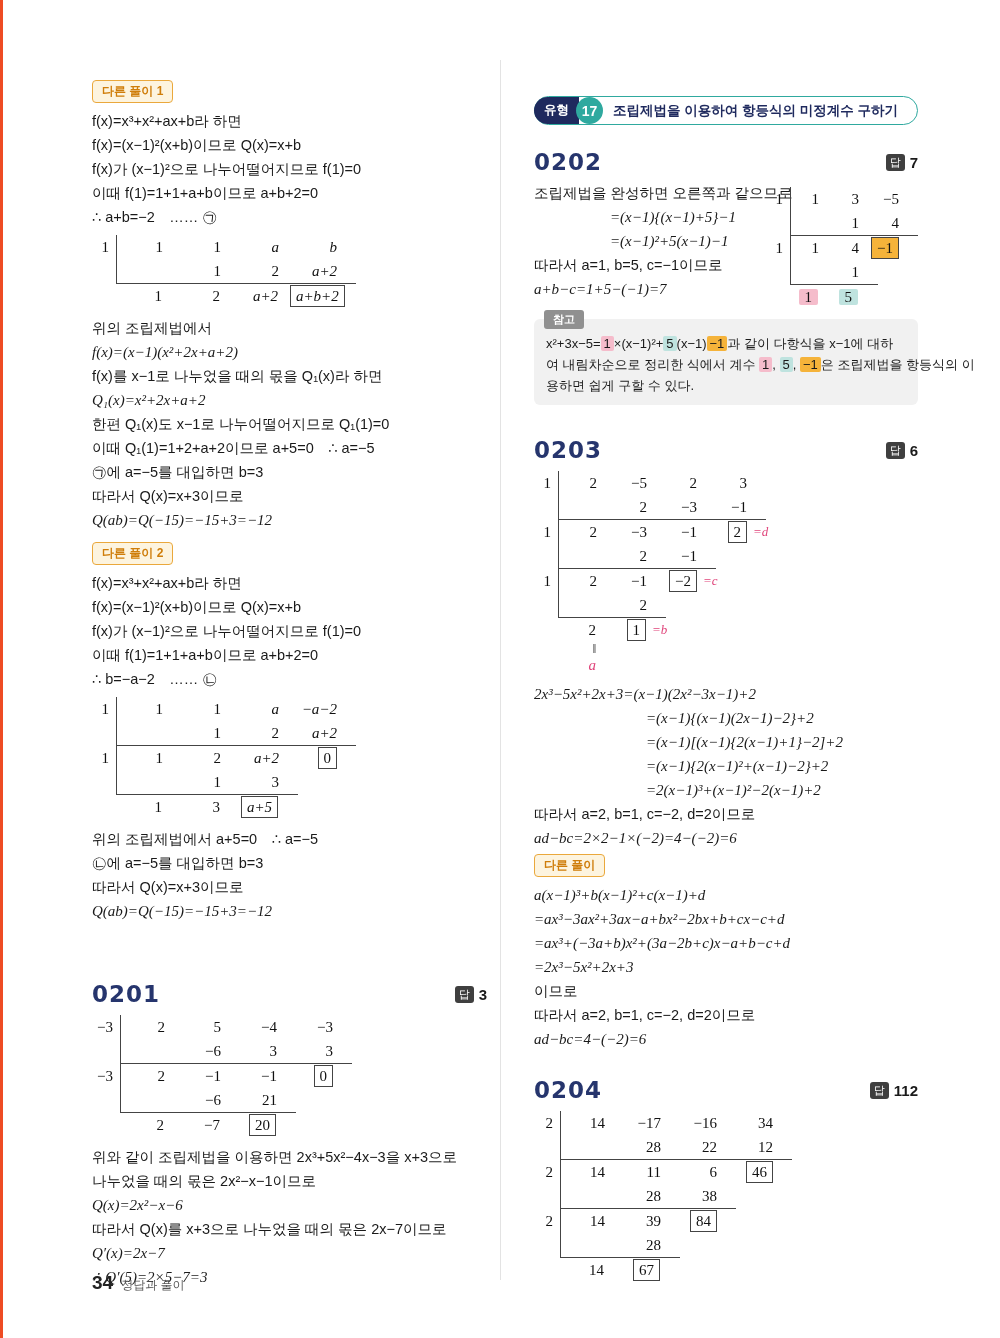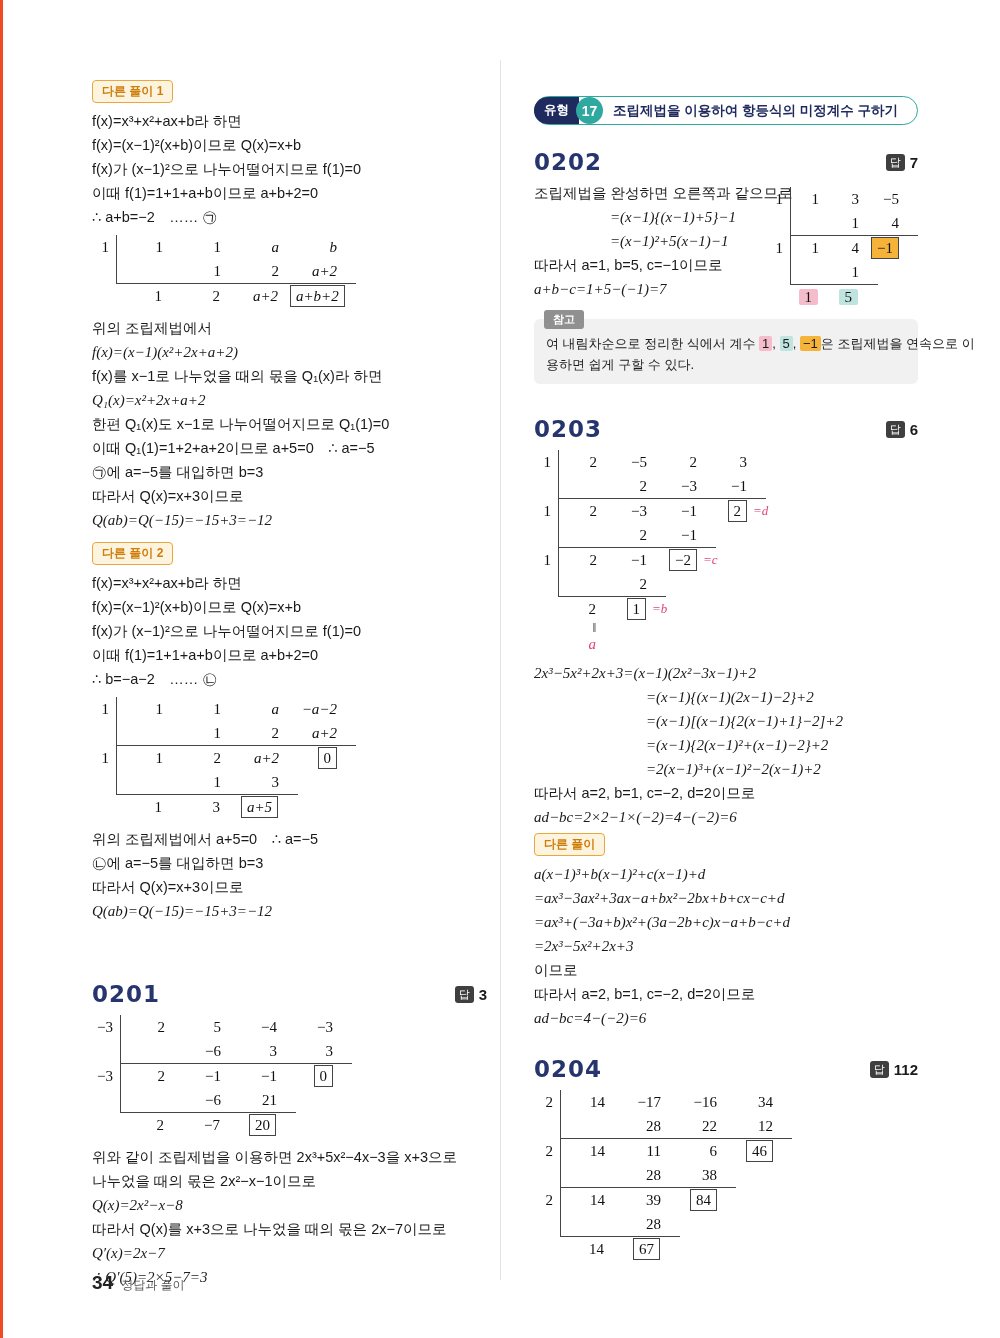--- a/index.html
+++ b/index.html
@@ -255,21 +255,21 @@
           <div class="sd-cells">
             <div class="sd-cell" style="width: 56px;"><span class="sd-val">2</span></div>
             <div class="sd-cell" style="width: 56px;"><span class="sd-val">−7</span></div>
             <div class="sd-cell" style="width: 56px;"><span class="sd-val boxed">20</span></div>
           </div>
         </div>
       </div>
     <div class="text-block">
         <div class="line">위와 같이 조립제법을 이용하면 2x³+5x²−4x−3을 x+3으로</div>
         <div class="line">나누었을 때의 몫은 2x²−x−1이므로</div>
-        <div class="line math">Q(x)=2x²−x−8</div>
+        <div class="line math">Q(x)=2x²−x−6</div>
         <div class="line">따라서 Q(x)를 x+3으로 나누었을 때의 몫은 2x−7이므로</div>
         <div class="line math">Q′(x)=2x−7</div>
         <div class="line math">∴ Q′(5)=2×5−7=3</div>
       </div>
   </section>
 
 </div>
 
 <div class="col right">
 
@@ -332,21 +332,22 @@
     <div class="text-block">
         <div class="line">조립제법을 완성하면 오른쪽과 같으므로</div>
         <div class="line math ind">=(x−1){(x−1)+5}−1</div>
         <div class="line math ind">=(x−1)²+5(x−1)−1</div>
         <div class="line">따라서 a=1, b=5, c=−1이므로</div>
         <div class="line math">a+b−c=1+5−(−1)=7</div>
       </div>
     <div class="note-box">
       <span class="note-badge">참고</span>
       <div class="note-lines">
-          <div class="line"><span>여 내림차순으로 정리한 식에서 계수 </span><span class="hl hl-pink">1</span><span>, </span><span class="hl hl-teal">5</span><span>, </span><span class="hl hl-orange">−1</span><span>은 조립제법을 연속으로 이</span></div>
+          <div class="line"><span>x²+3x−5=</span><span class="hl hl-pink">1</span><span>×(x−1)²+</span><span class="hl hl-teal">5</span><span>(x−1)</span><span class="hl hl-orange">−1</span><span>과 같이 다항식을 x−1에 대하</span></div>
+          <div class="line"><span>여 내림차순으로 정리한 식에서 계수 </span><span class="hl hl-pink">1</span><span>, </span><span class="hl hl-teal">5</span><span>, </span><span class="hl hl-orange">−1</span><span>은 조립제법을 항등식의 이</span></div>
           <div class="line"><span>용하면 쉽게 구할 수 있다.</span></div>
         </div>
     </div>
   </section>
 
   <section class="problem p0203">
     <div class="prob-head">
       <span class="prob-num">0203</span>
       <span class="answer">
         <span class="ans-badge">답</span>

